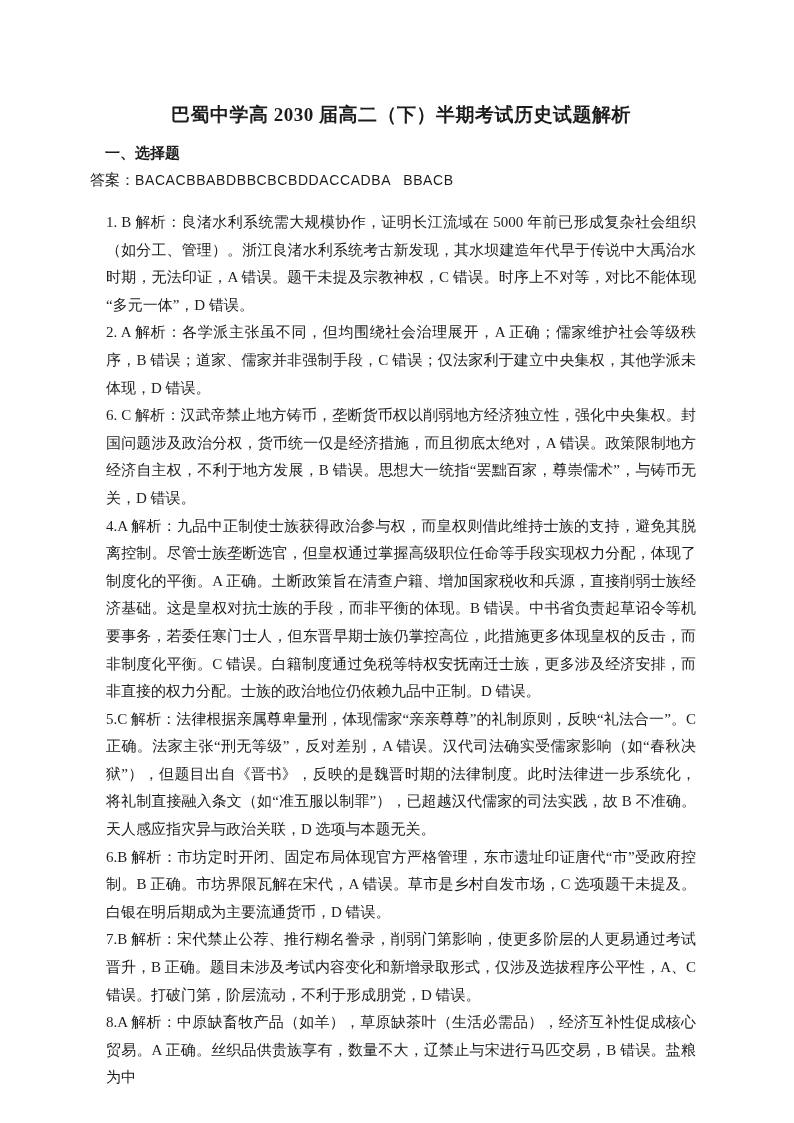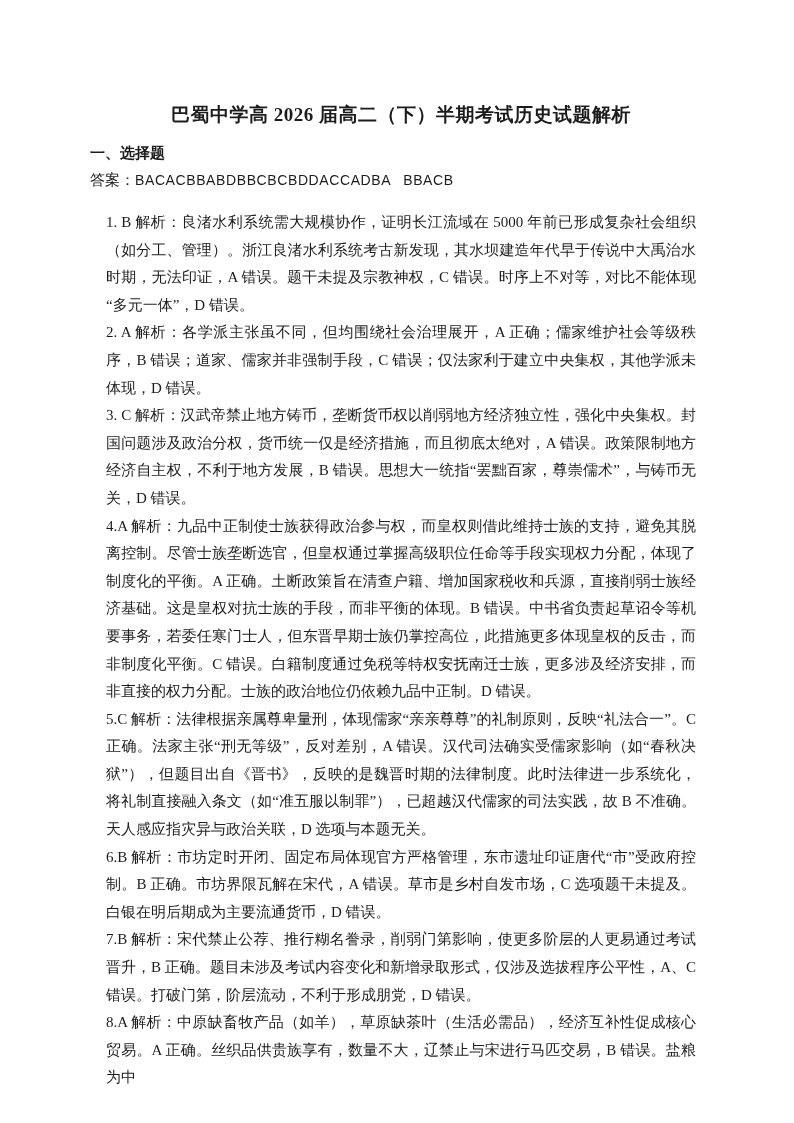--- a/index.html
+++ b/index.html
@@ -28,21 +28,21 @@
     font-size: 19px;
     line-height: 30px;
     margin: 0 0 11px 0;
     letter-spacing: 0.5px;
   }
   .section-heading {
     font-family: "Liberation Sans", "DejaVu Sans", sans-serif;
     font-weight: 700;
     font-size: 15px;
     line-height: 24px;
-    margin: 0 0 2px 0;
+    margin: 0 0 2px 15px;
   }
   .answers-row {
     display: flex;
     align-items: baseline;
     font-size: 15px;
     line-height: 26px;
     margin: 0 0 3px 0;
     white-space: nowrap;
   }
   .answers-label {
@@ -63,38 +63,38 @@
     text-align: justify;
     margin: 0;
   }
 </style>
 </head>
 <body>
 
 <div class="page">
   <div class="content">
 
-    <h1 class="doc-title">巴蜀中学高 2026 届高二（下）半期考试历史试题解析</h1>
+    <h1 class="doc-title">巴蜀中学高 2030 届高二（下）半期考试历史试题解析</h1>
 
     <h2 class="section-heading">一、选择题</h2>
 
     <div class="answers-row">
       <span class="answers-label">答案：</span>
       <span class="answer-group">BACAC</span>
       <span class="answer-group">BBABD</span>
       <span class="answer-group">BBCBC</span>
       <span class="answer-group">BDDAC</span>
       <span class="answer-group">CADBA</span>
       <span class="answer-group">BBACB</span>
     </div>
 
     <div class="explanations">
       <p class="para">1. B  解析：良渚水利系统需大规模协作，证明长江流域在 5000 年前已形成复杂社会组织（如分工、管理）。浙江良渚水利系统考古新发现，其水坝建造年代早于传说中大禹治水时期，无法印证，A 错误。题干未提及宗教神权，C 错误。时序上不对等，对比不能体现“多元一体”，D 错误。</p>
       <p class="para">2. A  解析：各学派主张虽不同，但均围绕社会治理展开，A 正确；儒家维护社会等级秩序，B 错误；道家、儒家并非强制手段，C 错误；仅法家利于建立中央集权，其他学派未体现，D 错误。</p>
-      <p class="para">3. C 解析：汉武帝禁止地方铸币，垄断货币权以削弱地方经济独立性，强化中央集权。封国问题涉及政治分权，货币统一仅是经济措施，而且彻底太绝对，A 错误。政策限制地方经济自主权，不利于地方发展，B 错误。思想大一统指“罢黜百家，尊崇儒术”，与铸币无关，D 错误。</p>
+      <p class="para">6. C 解析：汉武帝禁止地方铸币，垄断货币权以削弱地方经济独立性，强化中央集权。封国问题涉及政治分权，货币统一仅是经济措施，而且彻底太绝对，A 错误。政策限制地方经济自主权，不利于地方发展，B 错误。思想大一统指“罢黜百家，尊崇儒术”，与铸币无关，D 错误。</p>
       <p class="para">4.A  解析：九品中正制使士族获得政治参与权，而皇权则借此维持士族的支持，避免其脱离控制。尽管士族垄断选官，但皇权通过掌握高级职位任命等手段实现权力分配，体现了制度化的平衡。A 正确。土断政策旨在清查户籍、增加国家税收和兵源，直接削弱士族经济基础。这是皇权对抗士族的手段，而非平衡的体现。B 错误。中书省负责起草诏令等机要事务，若委任寒门士人，但东晋早期士族仍掌控高位，此措施更多体现皇权的反击，而非制度化平衡。C 错误。白籍制度通过免税等特权安抚南迁士族，更多涉及经济安排，而非直接的权力分配。士族的政治地位仍依赖九品中正制。D 错误。</p>
       <p class="para">5.C 解析：法律根据亲属尊卑量刑，体现儒家“亲亲尊尊”的礼制原则，反映“礼法合一”。C 正确。法家主张“刑无等级”，反对差别，A 错误。汉代司法确实受儒家影响（如“春秋决狱”），但题目出自《晋书》，反映的是魏晋时期的法律制度。此时法律进一步系统化，将礼制直接融入条文（如“准五服以制罪”），已超越汉代儒家的司法实践，故 B 不准确。天人感应指灾异与政治关联，D 选项与本题无关。</p>
       <p class="para">6.B 解析：市坊定时开闭、固定布局体现官方严格管理，东市遗址印证唐代“市”受政府控制。B 正确。市坊界限瓦解在宋代，A 错误。草市是乡村自发市场，C 选项题干未提及。白银在明后期成为主要流通货币，D 错误。</p>
       <p class="para">7.B 解析：宋代禁止公荐、推行糊名誊录，削弱门第影响，使更多阶层的人更易通过考试晋升，B 正确。题目未涉及考试内容变化和新增录取形式，仅涉及选拔程序公平性，A、C 错误。打破门第，阶层流动，不利于形成朋党，D 错误。</p>
       <p class="para">8.A 解析：中原缺畜牧产品（如羊），草原缺茶叶（生活必需品），经济互补性促成核心贸易。A 正确。丝织品供贵族享有，数量不大，辽禁止与宋进行马匹交易，B 错误。盐粮为中</p>
     </div>
 
   </div>
 </div>
 

